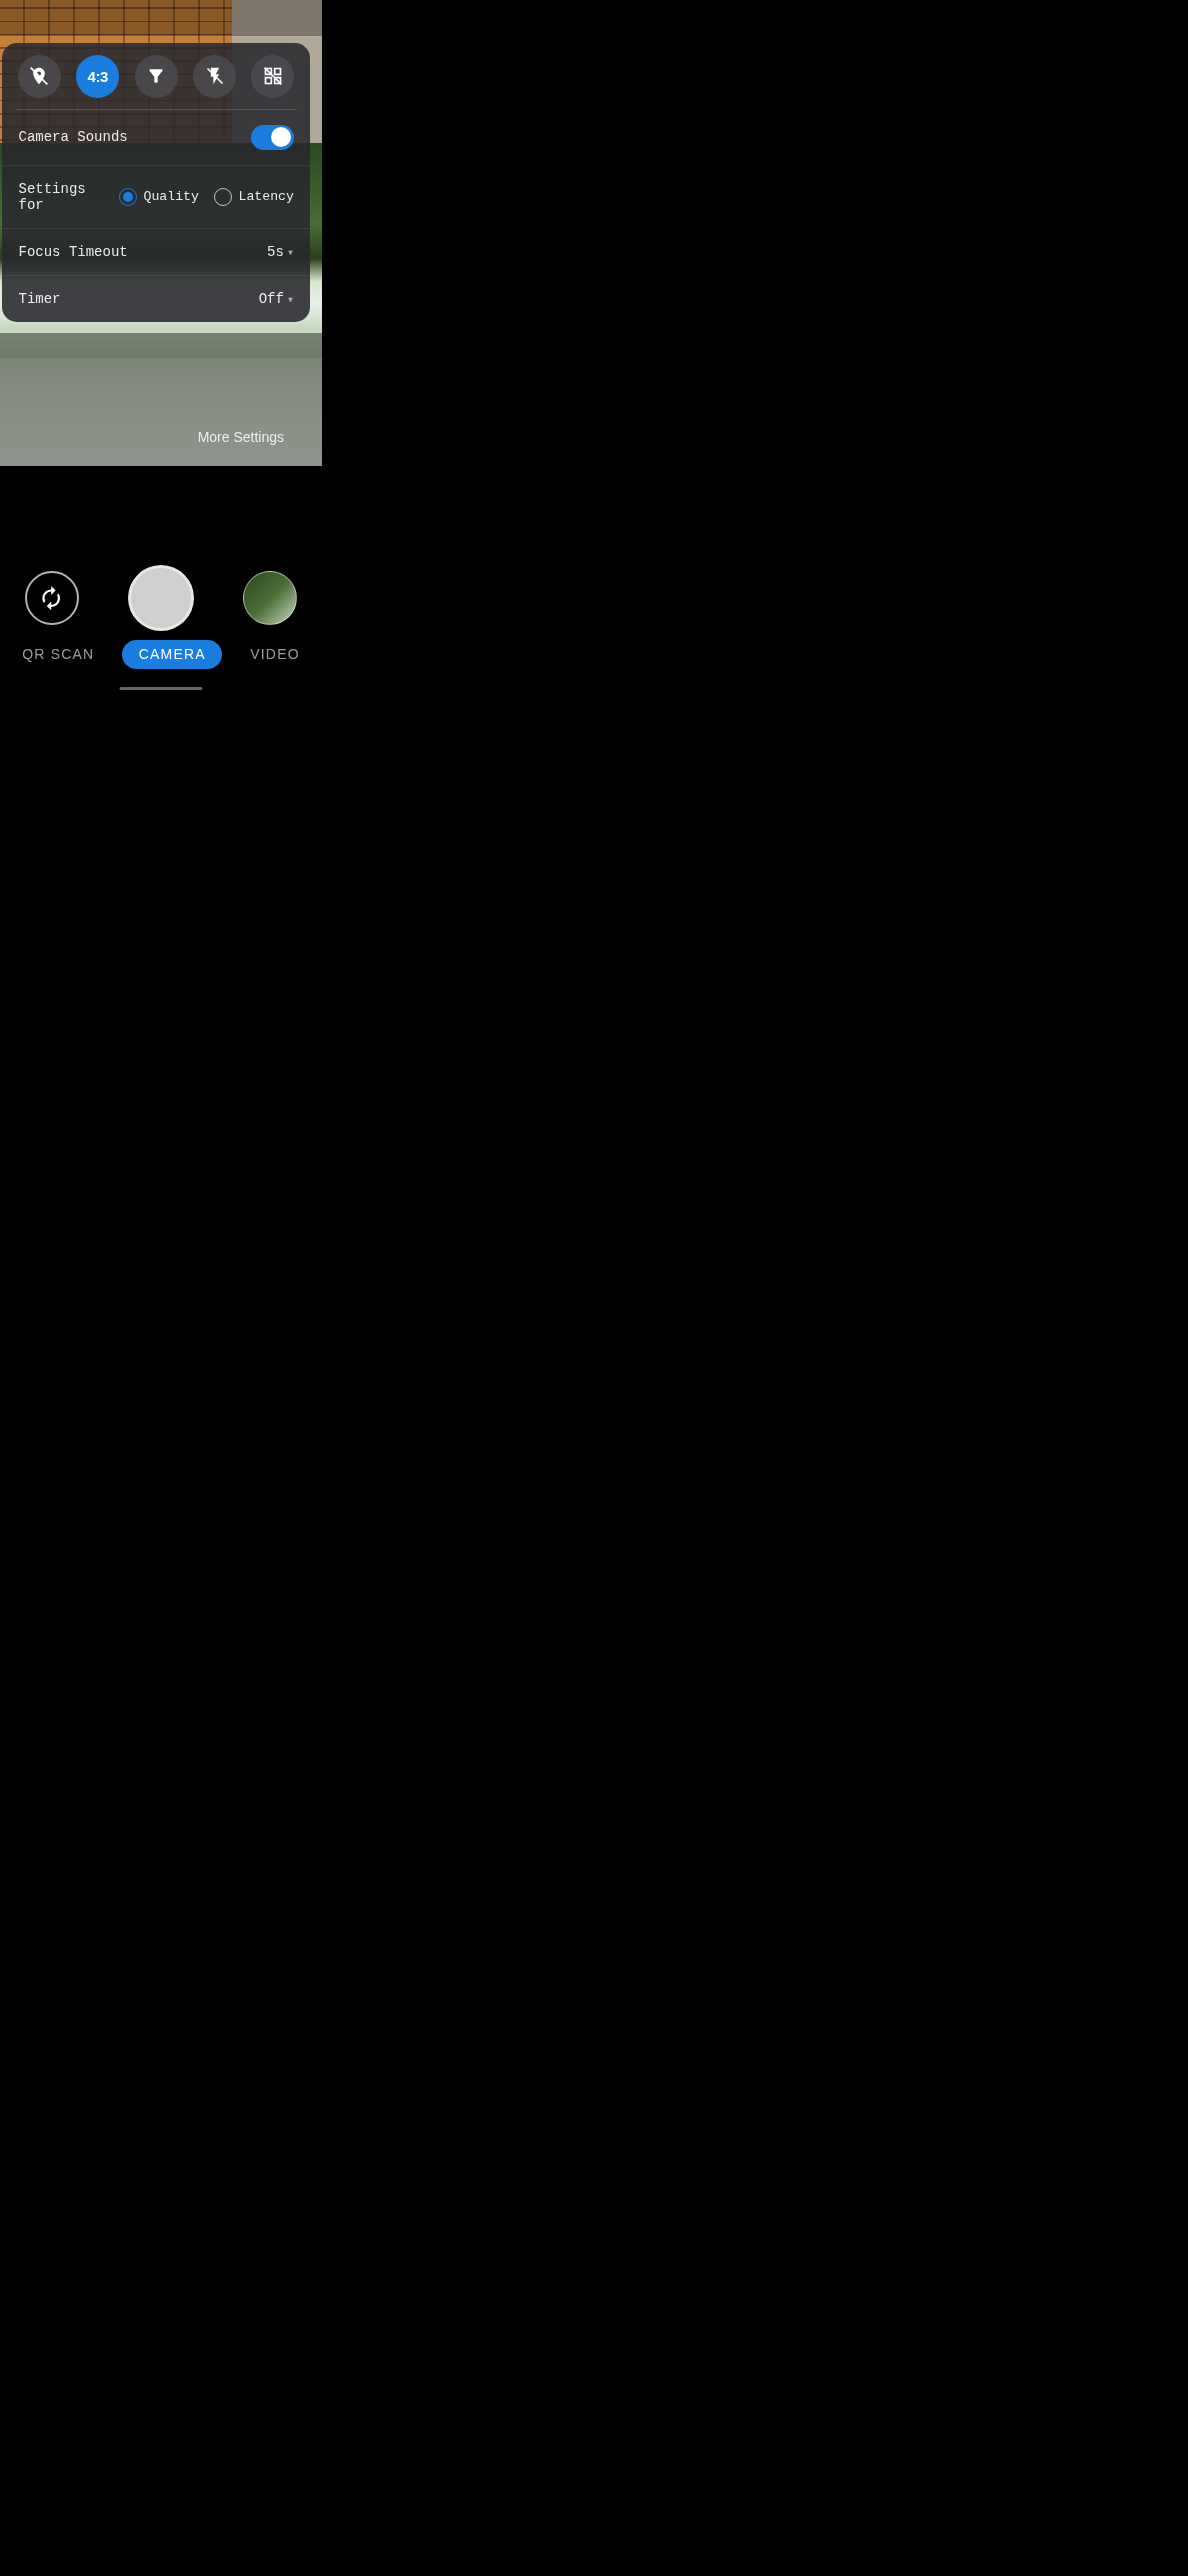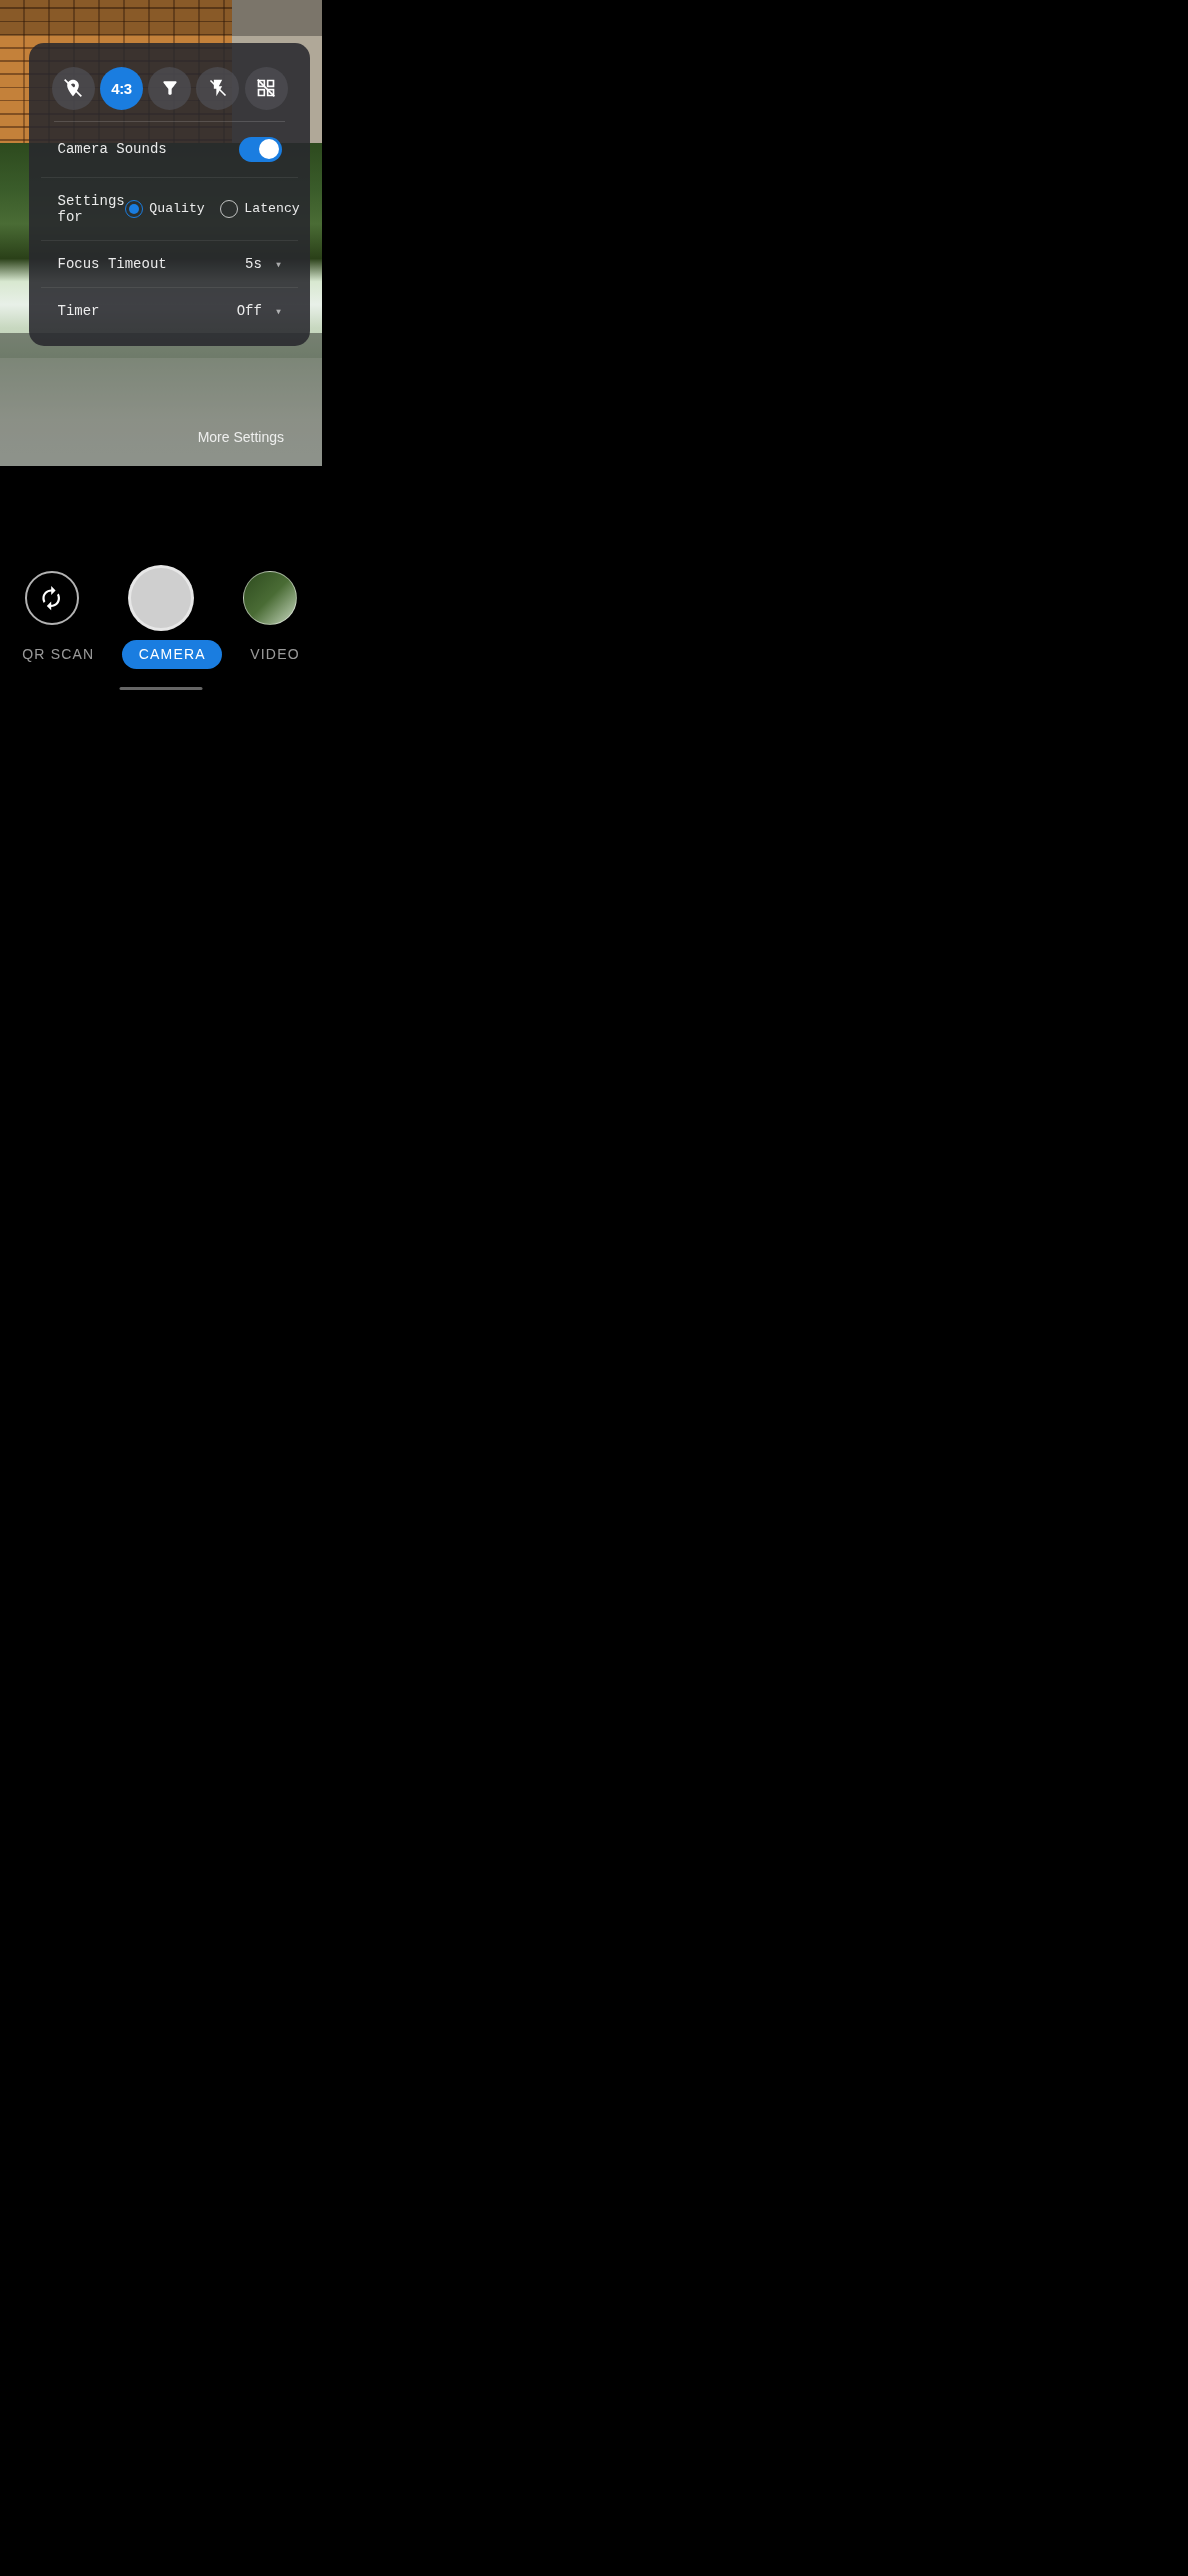--- a/index.html
+++ b/index.html
@@ -120,26 +120,26 @@
       width: 100%;
       height: 36px;
       background: rgba(0,0,0,0.3);
       z-index: 10;
     }
 
     
     .settings-panel {
       position: absolute;
       top: 43px;
-      left: 29px;
+      left: 2px;
       right: 11.6px;
       background: rgba(40, 40, 45, 0.88);
       border-radius: 15px;
       z-index: 20;
-      padding: 12px;
+      padding: 0;
       overflow: visible;
     }
 
     
     .icons-row {
       display: flex;
       align-items: center;
       justify-content: space-around;
       padding: 11.6px 8.3px;
     }
@@ -260,21 +260,21 @@
     .radio-label {
       color: rgba(255,255,255,0.9);
       font-size: 13.2px;
       text-align: right;
     }
 
     
     .dropdown-value {
       display: flex;
       align-items: center;
-      gap: 13px;
+      gap: 3px;
       cursor: pointer;
     }
 
     .dropdown-text {
       color: rgba(255,255,255,0.9);
       font-size: 14px;
     }
 
     .dropdown-arrow {
       color: rgba(255,255,255,0.6);

